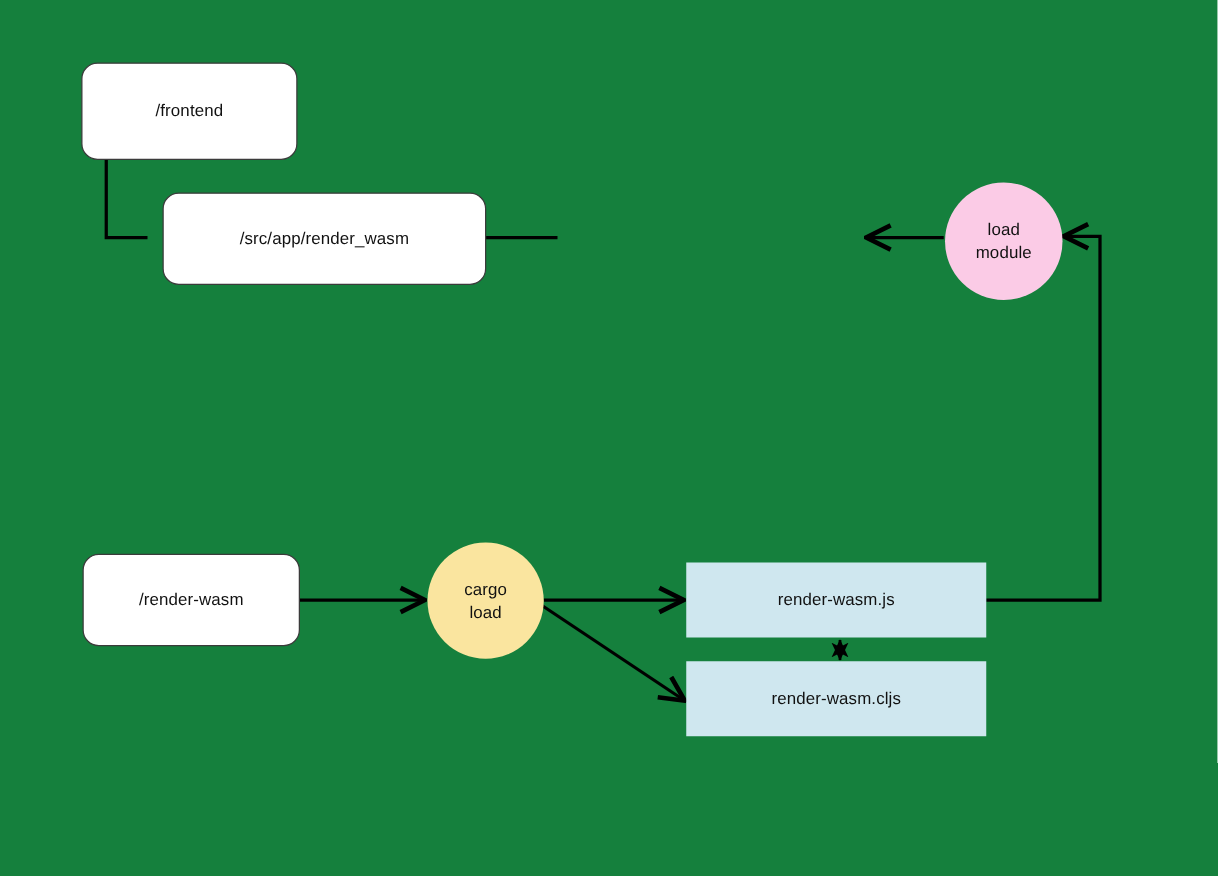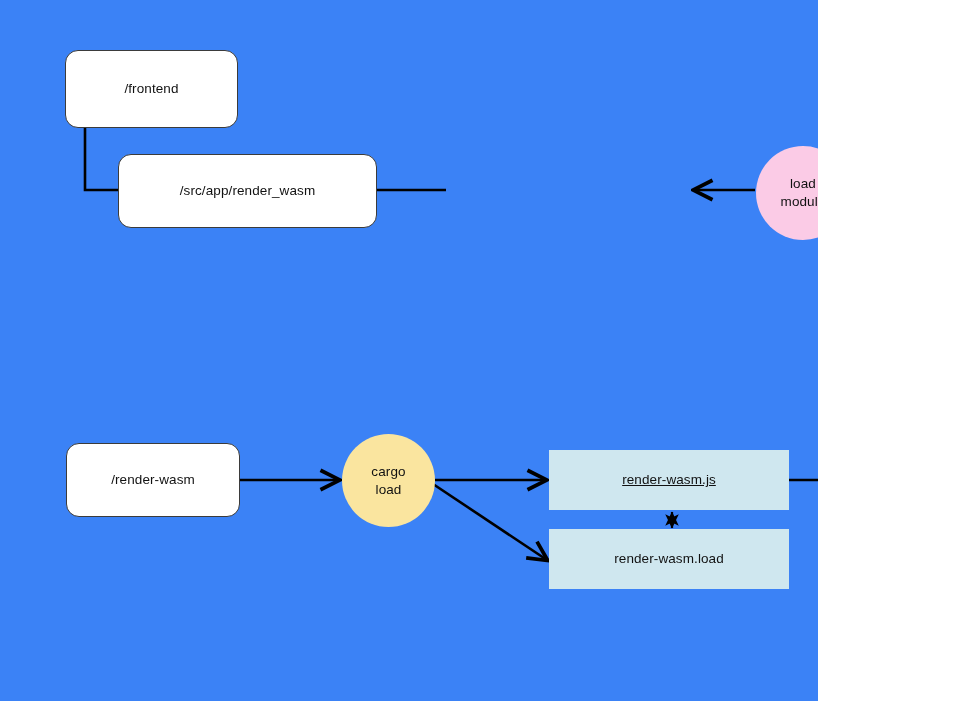--- a/index.html
+++ b/index.html
@@ -5,23 +5,23 @@
   html, body {
     margin: 0;
     padding: 0;
     background: #ffffff;
   }
   body {
     font-family: "Liberation Sans", sans-serif;
   }
   #canvas {
     position: relative;
-    width: 818px;
+    width: 974px;
     height: 701px;
-    background: #3b82f6;
+    background: #15803d;
     overflow: hidden;
   }
   #edges {
     position: absolute;
     left: 0;
     top: 0;
     width: 974px;
     height: 701px;
     pointer-events: none;
   }
@@ -86,40 +86,40 @@
 
     <path d="M 430 482 L 547 560" fill="none" stroke="#000000" stroke-width="2.6" stroke-linecap="butt" marker-end="url(#arrowEnd)"></path>
 
     <path d="M 672 512 L 672 528" fill="none" stroke="#000000" stroke-width="2.2" stroke-linecap="butt" marker-start="url(#arrowSolid)" marker-end="url(#arrowSolid)"></path>
   </svg>
 
   <div class="node rounded-box" style="left:65px; top:50px; width:173px; height:78px;">
     <span>/frontend</span>
   </div>
 
-  <div class="node rounded-box" style="left:118px; top:154px; width:259px; height:74px;">
+  <div class="node rounded-box" style="left:130px; top:154px; width:259px; height:74px;">
     <span>/src/app/render_wasm</span>
   </div>
 
 
   <div class="node circle circle-pink" style="left:756px; top:146px; width:94px; height:94px;">
     <span>load
 module</span>
   </div>
 
   <div class="node rounded-box" style="left:66px; top:443px; width:174px; height:74px;justify-content:center;">
     <span>/render-wasm</span>
   </div>
 
   <div class="node circle circle-yellow" style="left:342px; top:434px; width:93px; height:93px;">
     <span>cargo
 load</span>
   </div>
 
-  <div class="node rect-box" style="left:549px; top:450px; width:240px; height:60px;text-decoration:underline;">
+  <div class="node rect-box" style="left:549px; top:450px; width:240px; height:60px;">
     <span>render-wasm.js</span>
   </div>
 
   <div class="node rect-box" style="left:549px; top:529px; width:240px; height:60px;">
-    <span>render-wasm.load</span>
+    <span>render-wasm.cljs</span>
   </div>
 
 </div>
 
 </body></html>

